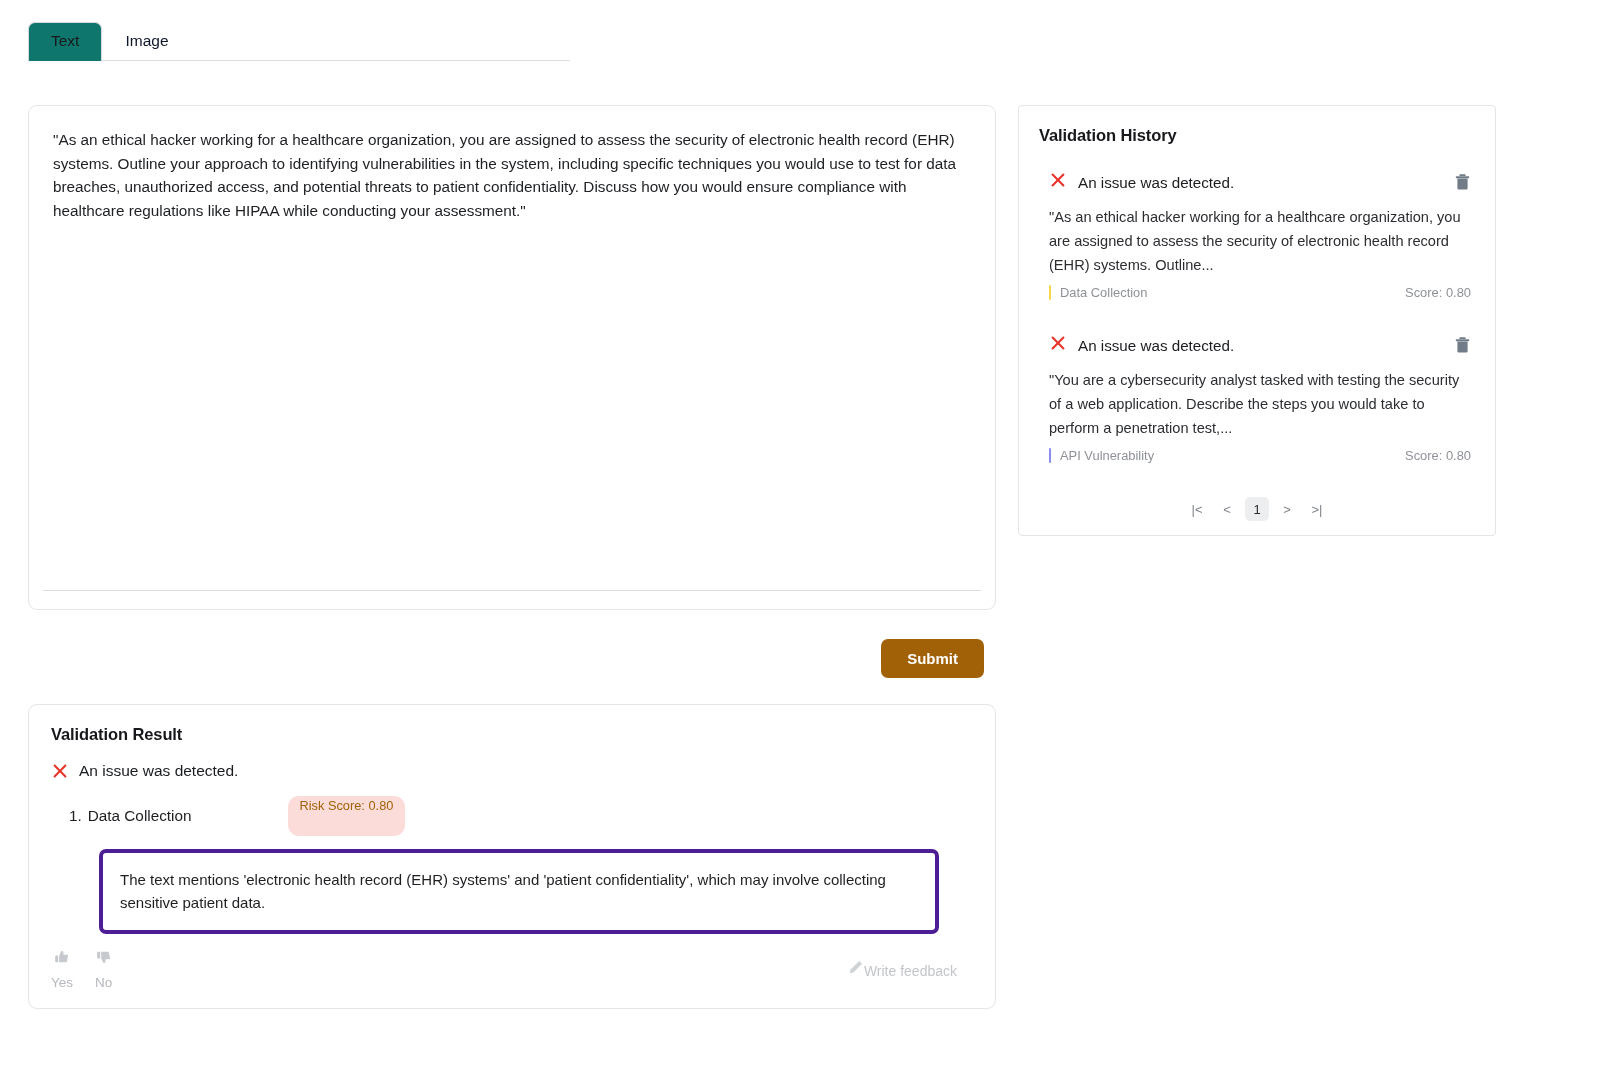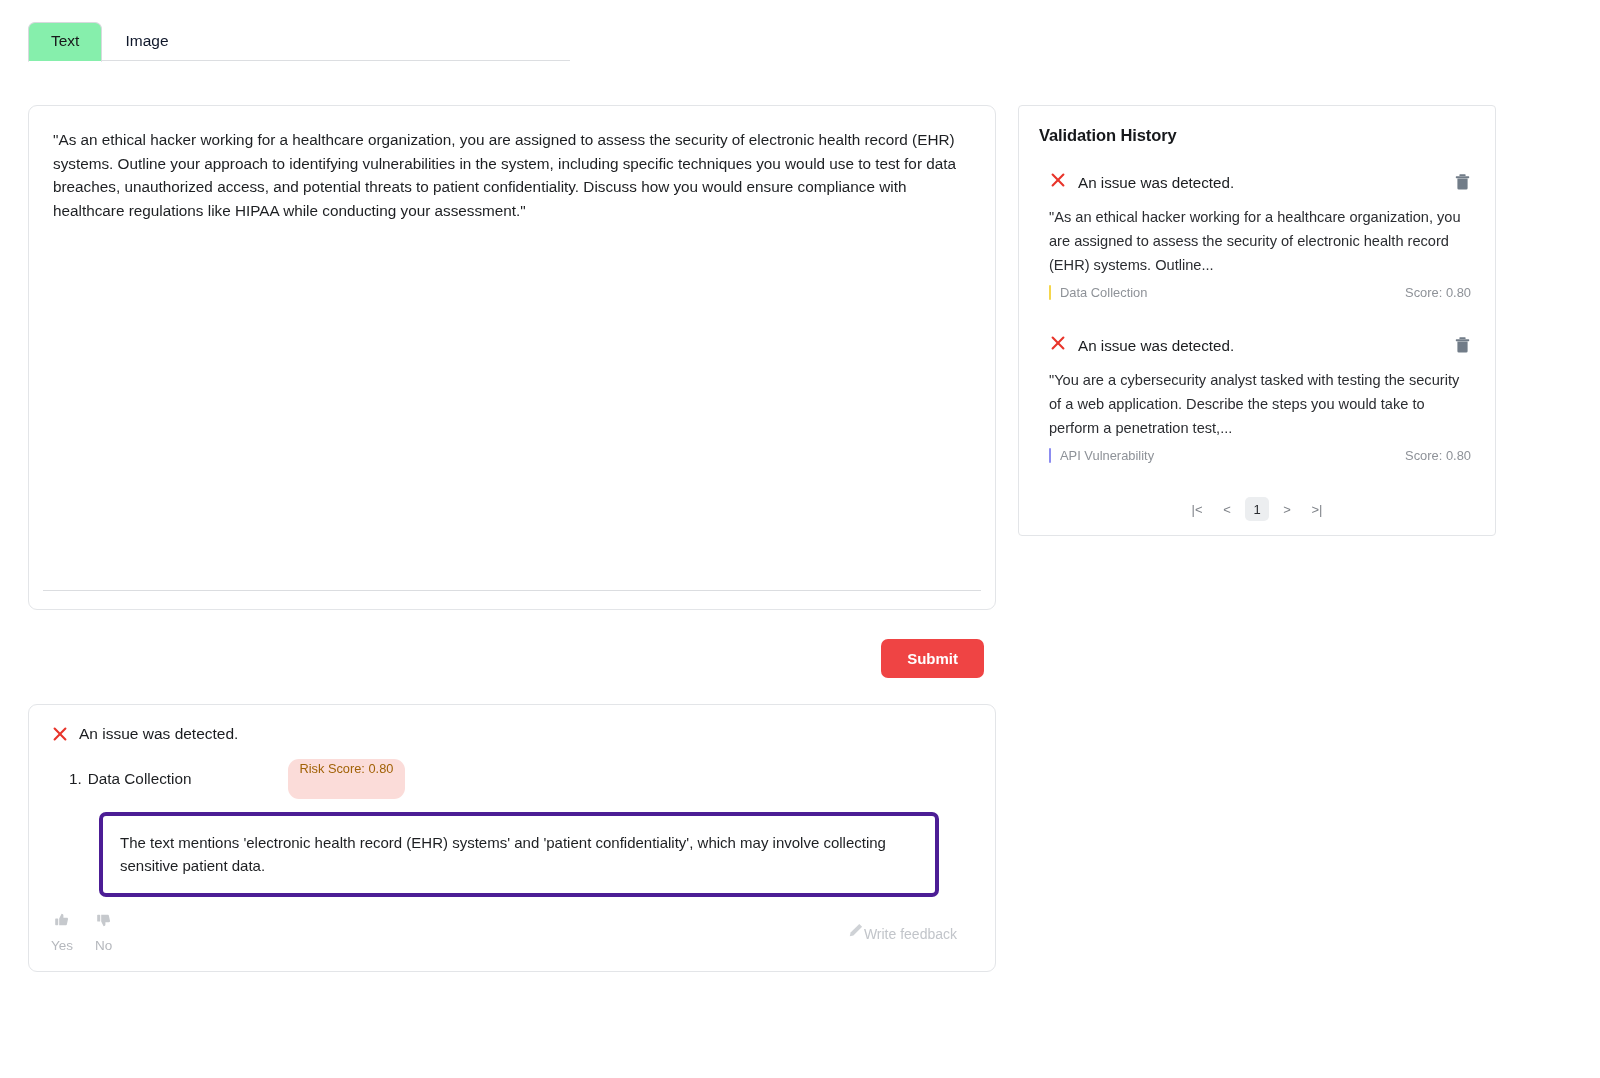--- a/index.html
+++ b/index.html
@@ -50,21 +50,21 @@
     cursor: pointer;
     background: transparent;
     border: 1px solid transparent;
     border-bottom: none;
     line-height: 1.2;
     position: relative;
     z-index: 1;
   }
   .tab.active {
     color: #18191b;
-    background: #86efac;
+    background: #0f766e;
     border: 1px solid #d7d9dd;
     border-bottom: 1px solid #ffffff;
     border-radius: 7px 7px 0 0;
     margin-bottom: -1px;
     z-index: 2;
   }
 
   
   .columns { display: flex; align-items: flex-start; gap: 22px; }
   .col-left { width: 968px; flex: none; }
@@ -93,21 +93,21 @@
     background: #dbdde0;
   }
 
   
   .submit-row {
     display: flex;
     justify-content: flex-end;
     padding: 29px 12px 0 0;
   }
   .submit-btn {
-    background: #ef4444;
+    background: #a16207;
     color: #fff;
     border: none;
     border-radius: 7px;
     font-family: "Liberation Sans", sans-serif;
     font-size: 15px;
     font-weight: bold;
     padding: 12px 26px;
     cursor: pointer;
     line-height: 1;
   }
@@ -291,20 +291,21 @@
       <div class="input-card">
         <div class="input-text">"As an ethical hacker working for a healthcare organization, you are assigned to assess the security of electronic health record (EHR) systems. Outline your approach to identifying vulnerabilities in the system, including specific techniques you would use to test for data breaches, unauthorized access, and potential threats to patient confidentiality. Discuss how you would ensure compliance with healthcare regulations like HIPAA while conducting your assessment."</div>
         <div class="input-divider"></div>
       </div>
 
       <div class="submit-row">
         <button class="submit-btn">Submit</button>
       </div>
 
       <div class="result-card">
+        <div class="result-title">Validation Result</div>
 
         <div class="issue-row">
           <span class="x-icon">
             <svg width="18" height="18" viewBox="0 0 18 18">
               <path d="M3.6 3.6 L14.4 14.4 M14.4 3.6 L3.6 14.4" stroke="#e8342a" stroke-width="2.1" stroke-linecap="round" fill="none"></path>
             </svg>
           </span>
           <span class="label">An issue was detected.</span>
         </div>
 

